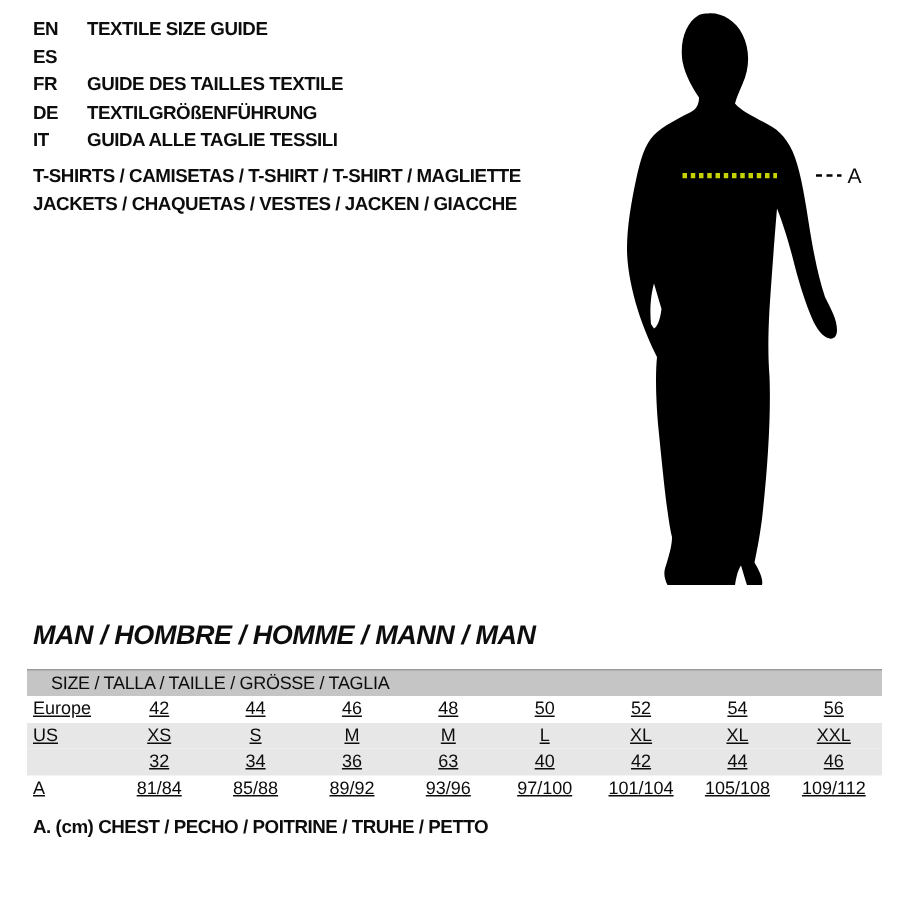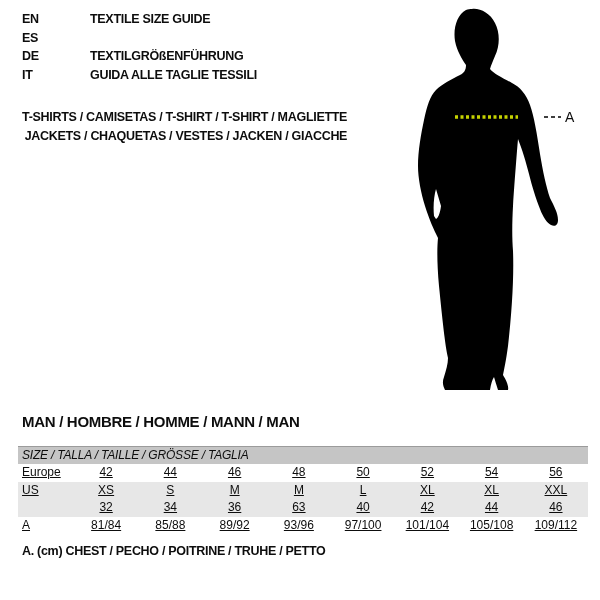--- a/index.html
+++ b/index.html
@@ -9,52 +9,56 @@
     --ink:#0d0d0d;
   }
   html,body{margin:0;padding:0;}
   body{
     width:600px;height:600px;background:#ffffff;position:relative;
     font-family:"Liberation Sans", sans-serif;color:var(--ink);
     overflow:hidden;
   }
   
   .lang-list{position:absolute;left:22px;top:10px;}
-  .lang-row{display:flex;font-weight:bold;font-size:12.5px;line-height:18.5px;letter-spacing:-0.3px;gap:32px;}
+  .lang-row{display:flex;font-weight:bold;font-size:12.5px;line-height:18.5px;letter-spacing:-0.3px;}
   .lang-code{width:36px;}
   
   .garments{position:absolute;left:22px;top:108px;}
-  .garment-line{font-weight:bold;font-size:12.5px;line-height:19px;letter-spacing:-0.3px;text-align:right;}
+  .garment-line{font-weight:bold;font-size:12.5px;line-height:19px;letter-spacing:-0.3px;}
   
   .figure-wrap{position:absolute;left:400px;top:5px;width:180px;height:395px;}
   
-  .section-title{position:absolute;left:22px;top:413px;font-weight:bold;font-size:15px;letter-spacing:-0.3px;}
+  .section-title{position:absolute;left:22px;top:413px;font-weight:bold;font-size:18px;letter-spacing:-0.3px;font-style:italic;}
   
   .size-table{position:absolute;left:18px;top:446px;width:570px;font-size:12px;}
   .size-table-header{
     background:var(--table_header_bg);height:17px;line-height:17px;
-    padding-left:4px;border-top:1px solid #9b9b9b;letter-spacing:-0.2px;font-style:italic;
+    padding-left:16px;border-top:1px solid #9b9b9b;letter-spacing:-0.2px;
   }
   .t-row{display:flex;height:17.5px;line-height:17.5px;align-items:center;text-decoration:underline;}
   .t-row.shade{background:var(--row_shade);}
   .t-label{width:52px;padding-left:4px;flex:none;}
   .t-cell{flex:1;text-align:center;}
   
   .footnote{position:absolute;left:22px;top:544px;font-weight:bold;font-size:12.5px;letter-spacing:-0.3px;}
 </style>
 </head>
 <body>
 
 <div class="lang-list">
   <div class="lang-row">
     <span class="lang-code">EN</span>
     <span class="lang-label">TEXTILE SIZE GUIDE</span>
   </div>
   <div class="lang-row">
     <span class="lang-code">ES</span>
+  </div>
+  <div class="lang-row">
+    <span class="lang-code">FR</span>
+    <span class="lang-label">GUIDE DES TAILLES TEXTILE</span>
   </div>
   <div class="lang-row">
     <span class="lang-code">DE</span>
     <span class="lang-label">TEXTILGRÖßENFÜHRUNG</span>
   </div>
   <div class="lang-row">
     <span class="lang-code">IT</span>
     <span class="lang-label">GUIDA ALLE TAGLIE TESSILI</span>
   </div>
 </div>

